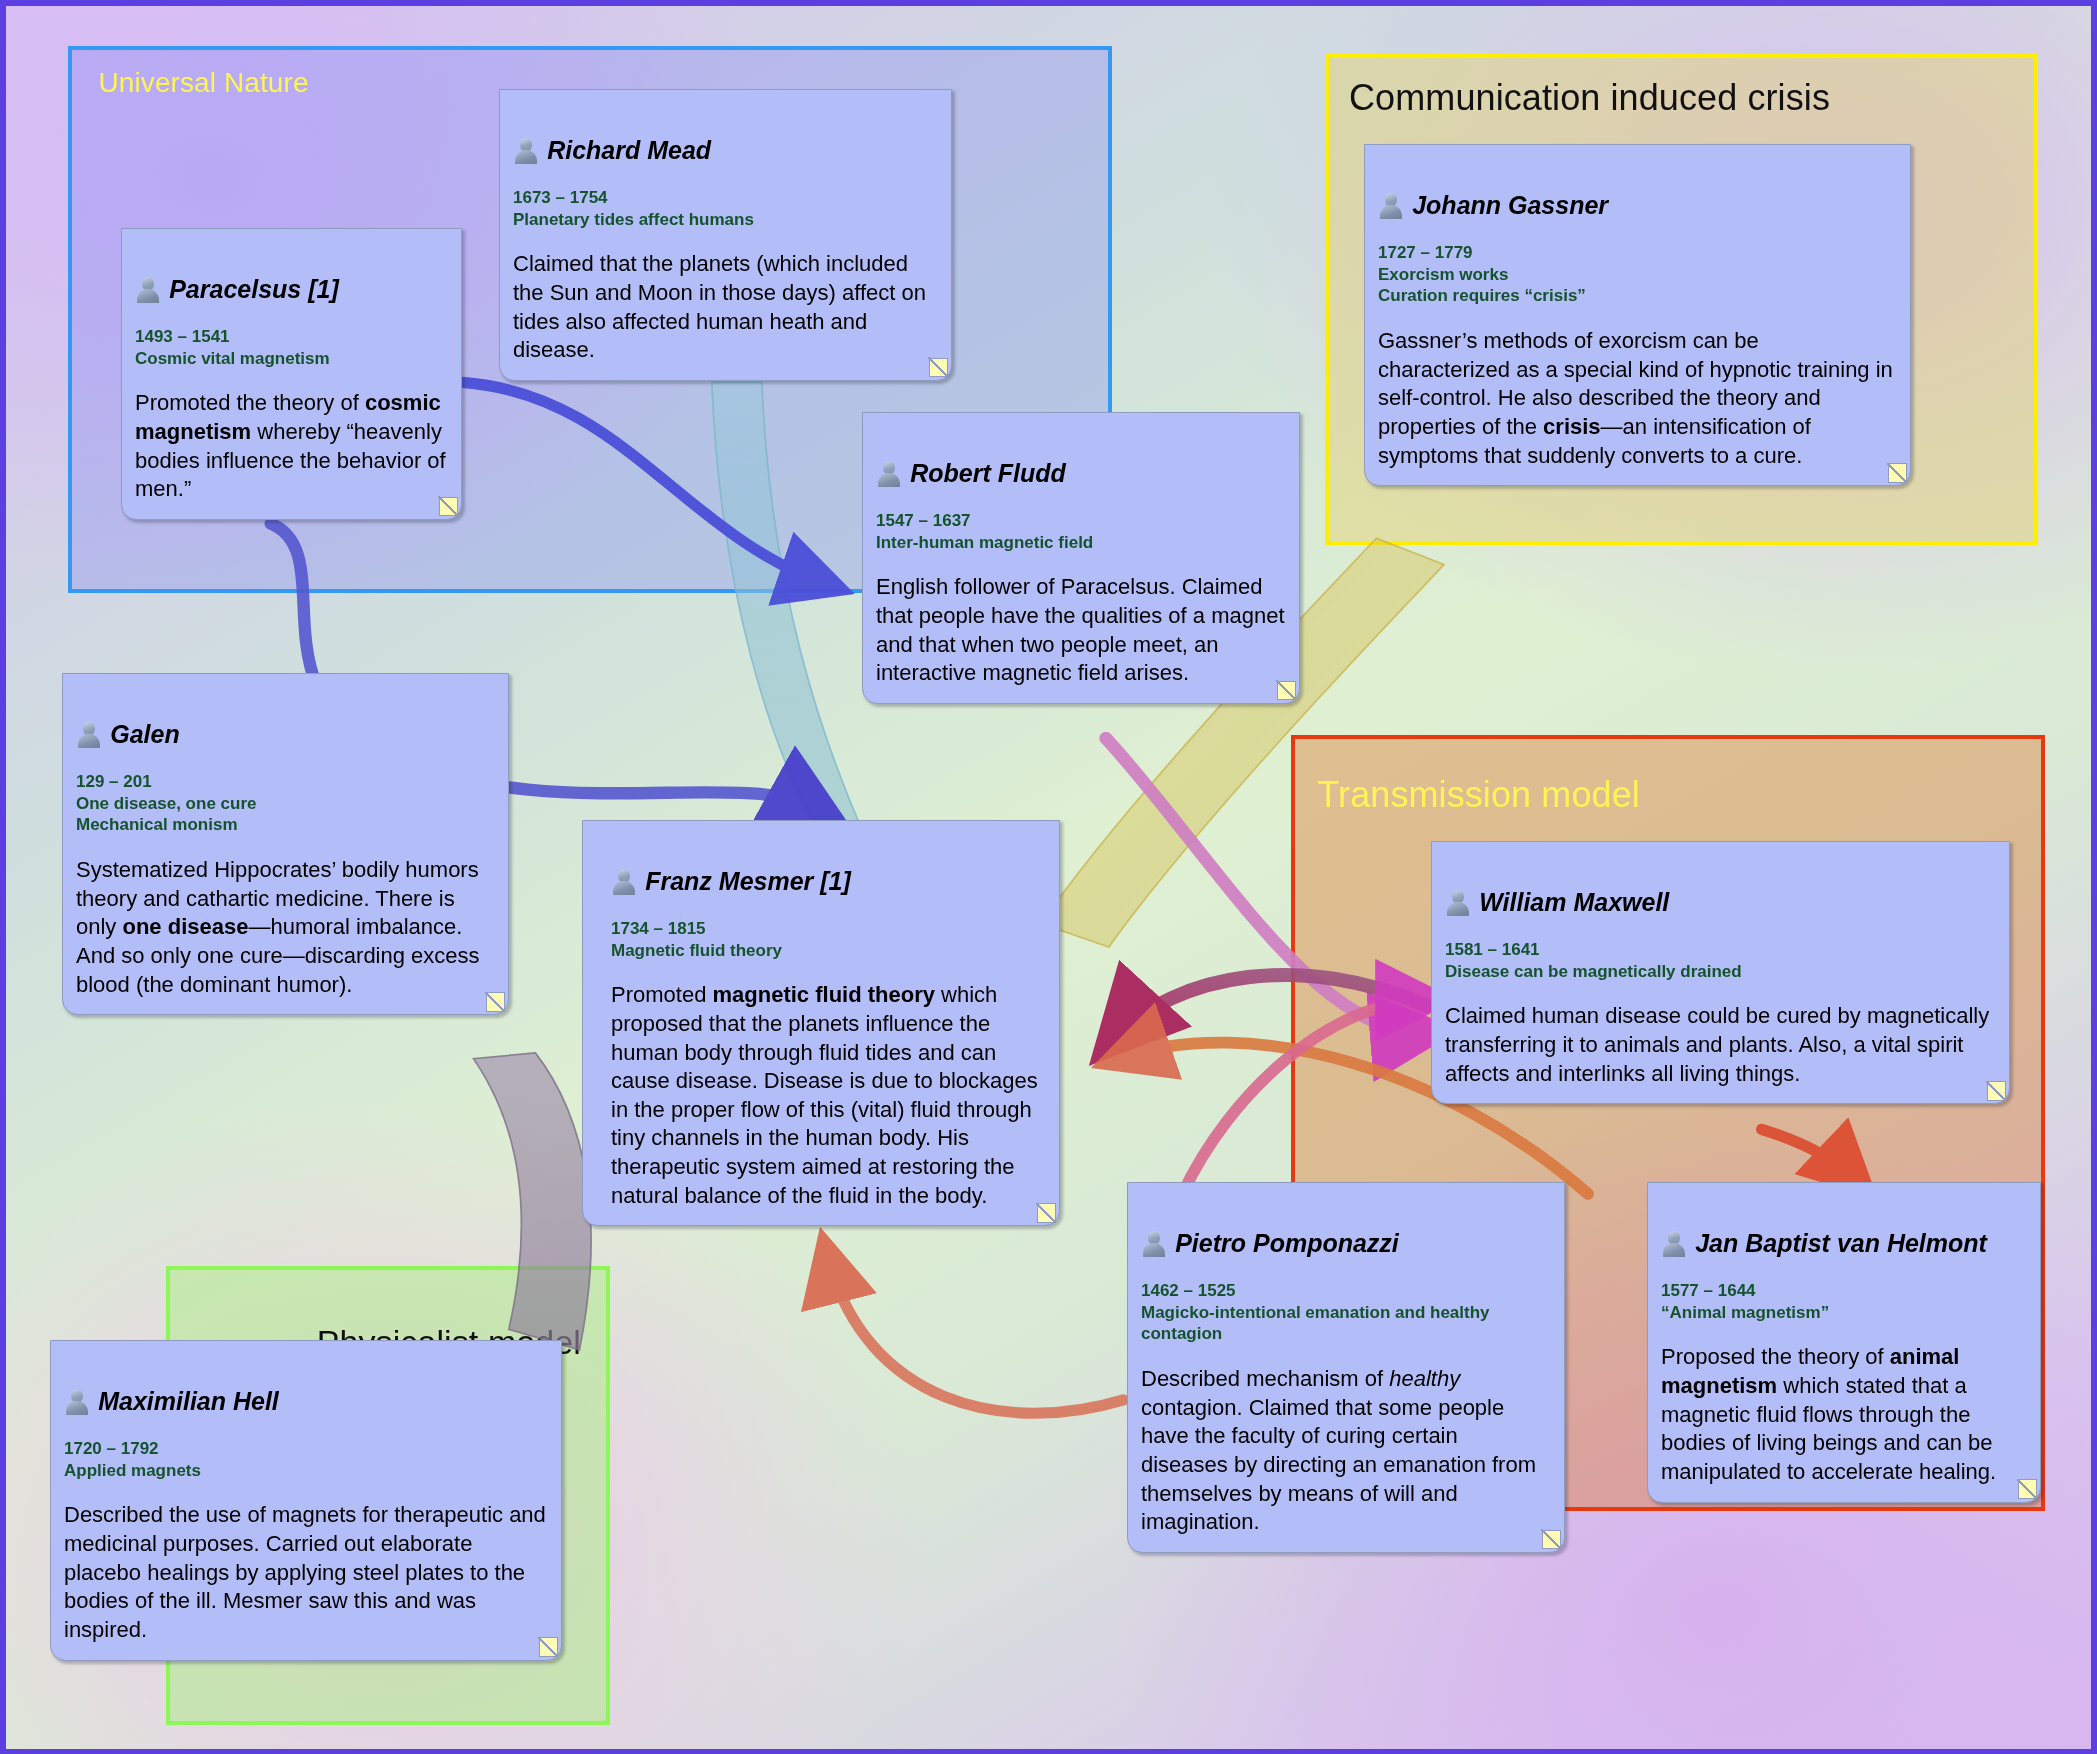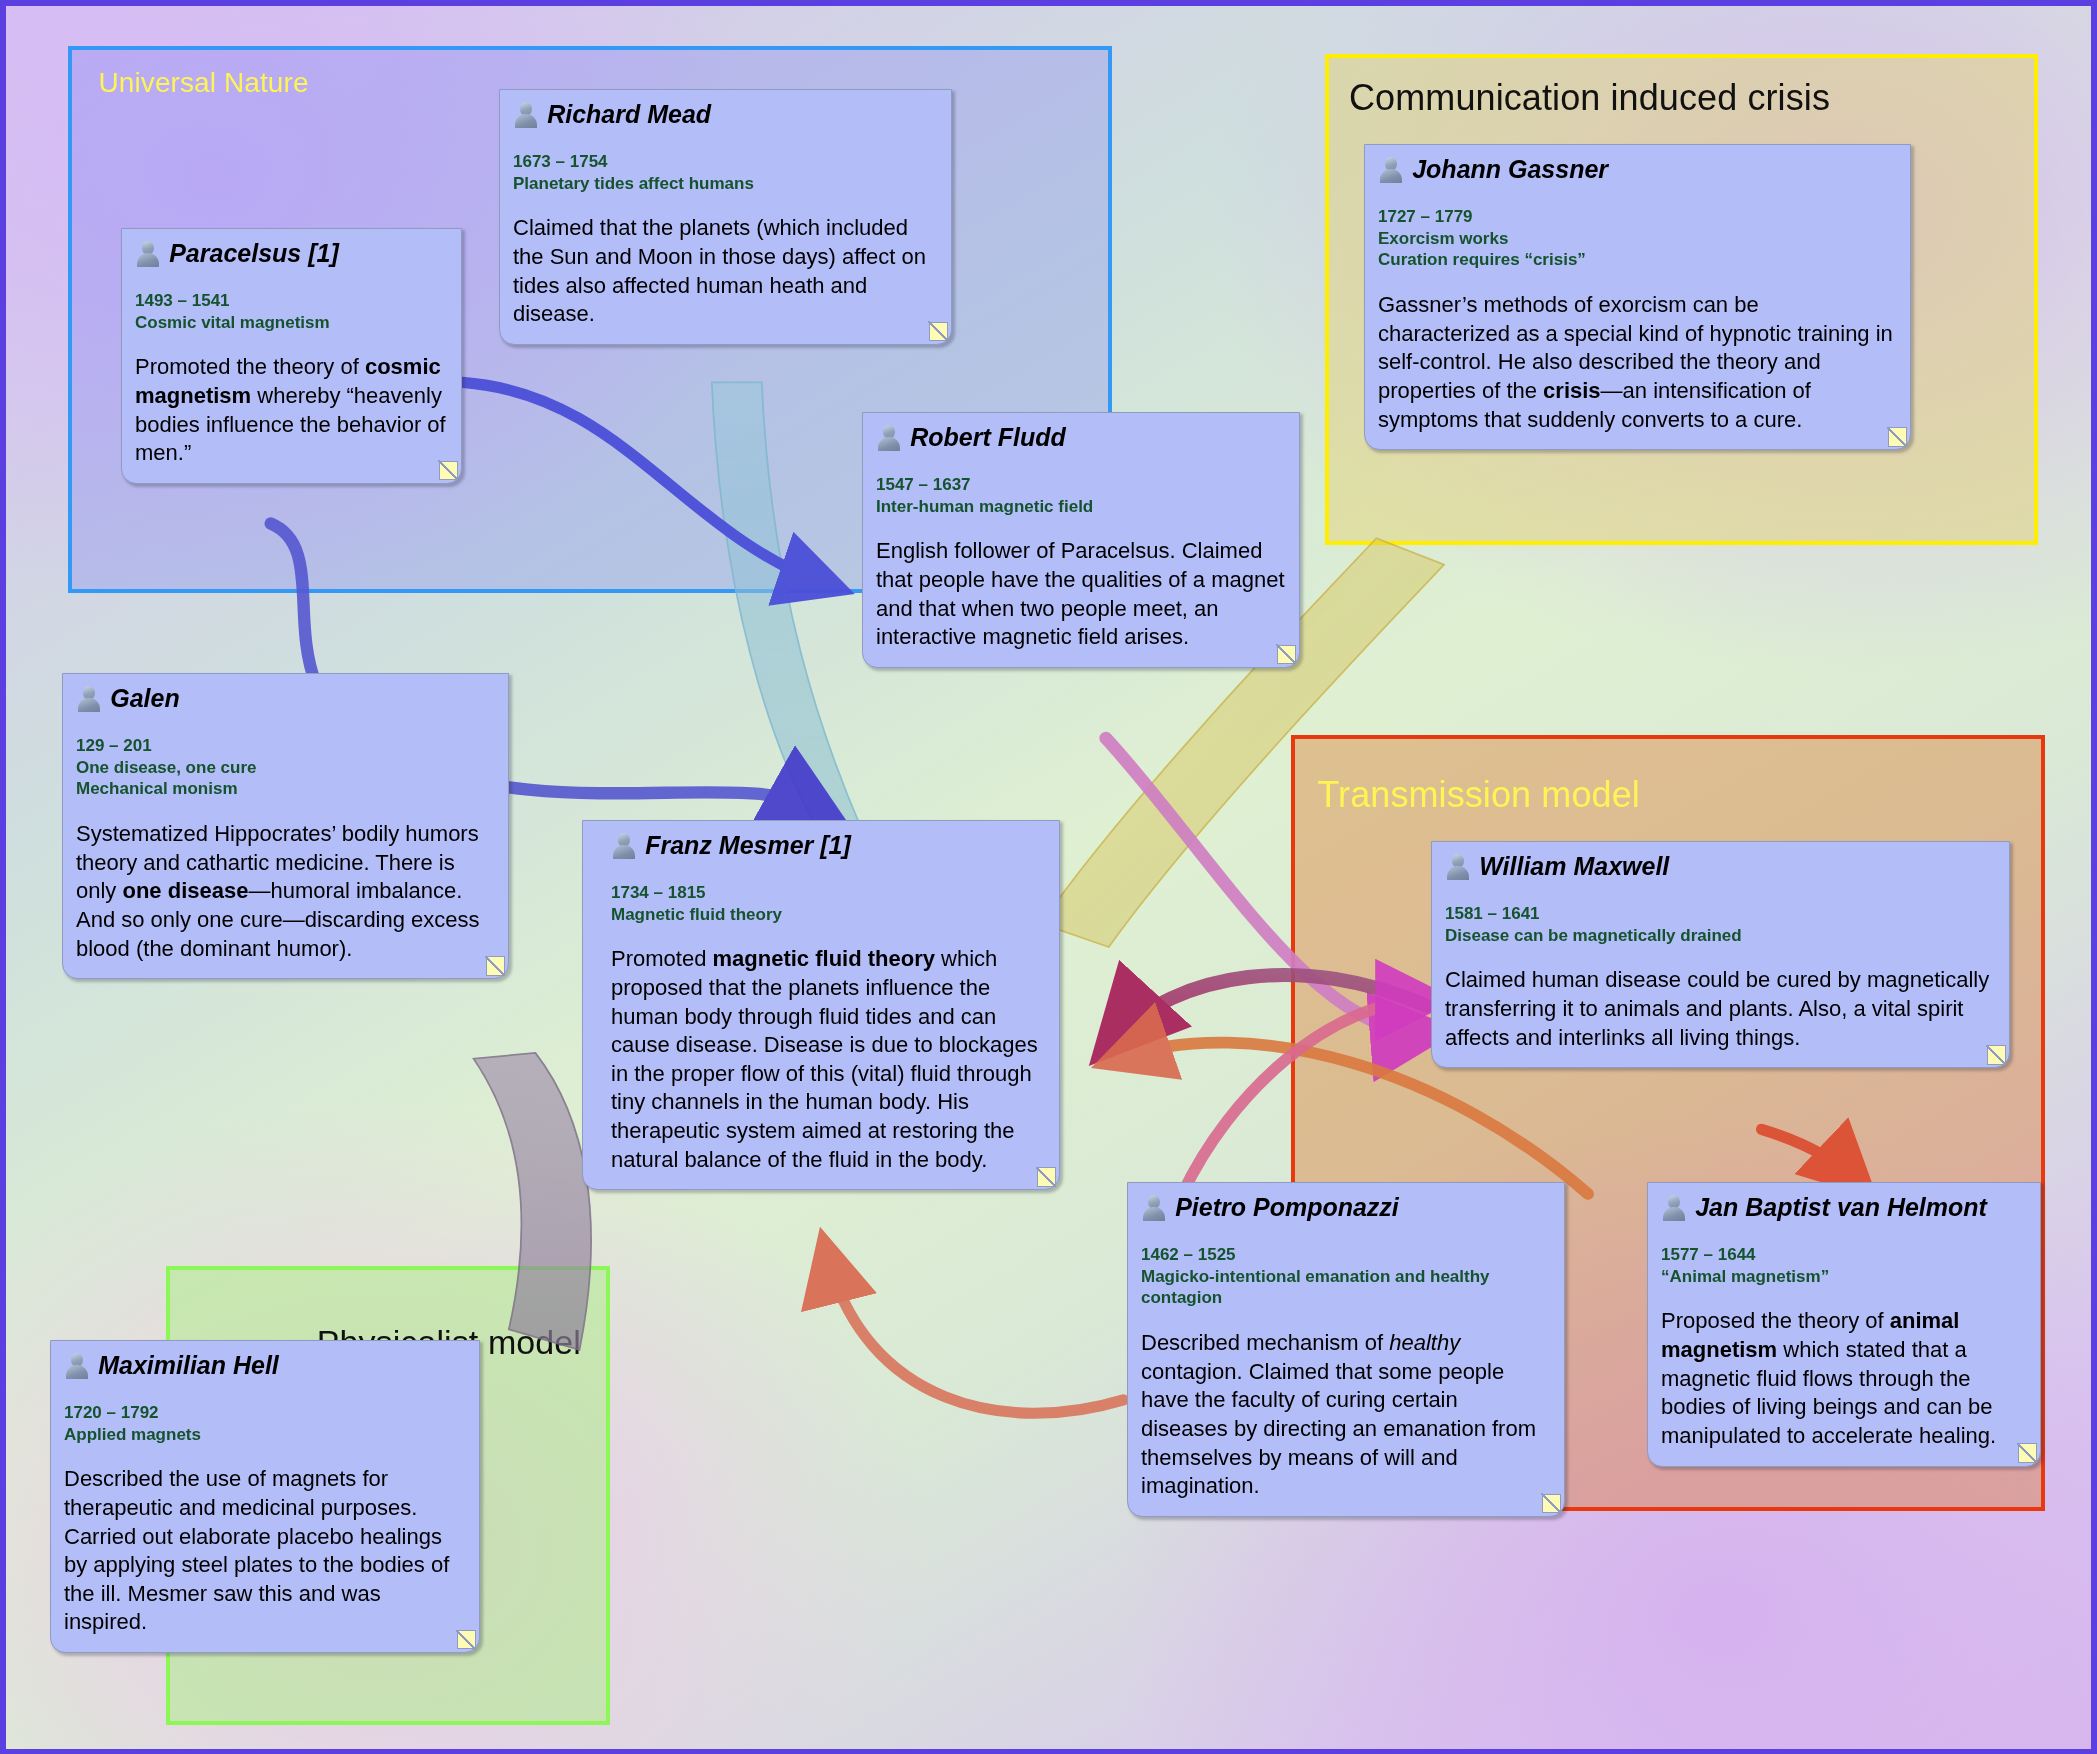--- a/index.html
+++ b/index.html
@@ -50,21 +50,21 @@
   
   .card{
     position:absolute;box-sizing:border-box;
     background:#b3bdf7;
     border:1.8px solid #8f9bbf;
     border-bottom-left-radius:15.3px;
     border-bottom-right-radius:15.3px;
     box-shadow:2.4px 2.9px 2.9px rgba(40,40,60,0.28);
     padding:10.6px 14px 15.3px 13px;
   }
-  .card .hdr{display:flex;align-items:center;gap:8.2px;margin-bottom:22.3px;}
+  .card .hdr{display:flex;align-items:center;gap:8.2px;margin-bottom:22.3px;margin-top:36px;}
   .avatar{
     width:26px;height:28px;flex:0 0 auto;position:relative;display:block;
   }
   .avatar .head{
     position:absolute;left:7px;top:1.2px;width:12.3px;height:14px;border-radius:50%;
     background:linear-gradient(160deg,#cfd8e8 0%, #8fa0b8 55%, #7e90ab 100%);
   }
   .avatar .body{
     position:absolute;left:1.8px;top:13px;width:22.3px;height:14px;
     border-top-left-radius:13px;border-top-right-radius:13px;
@@ -87,21 +87,21 @@
   
   #card-paracelsus {left:115px; top:222px;  width:341px; }
   #card-mead       {left:493px; top:83px;  width:453px; }
   #card-gassner    {left:1358px;top:138px;  width:547px; }
   #card-fludd      {left:856px;top:406px;  width:438px; }
   #card-galen      {left:56px;  top:667px; width:447px; }
   #card-mesmer     {left:576px; top:814px; width:478px;padding-left:28px; }
   #card-maxwell    {left:1425px;top:835px; width:579px; }
   #card-pomponazzi {left:1121px;top:1176px; width:438px; }
   #card-helmont    {left:1641px;top:1176px; width:394px; }
-  #card-hell       {left:44px;  top:1334px; width:430px; }
+  #card-hell       {left:44px;  top:1334px; width:512px; }
 </style>
 </head>
 <body>
 
 <div id="canvas">
 
   <div class="group" id="grp-universal">
     <div class="group-title">Universal Nature</div>
   </div>
   <div class="group" id="grp-crisis">

